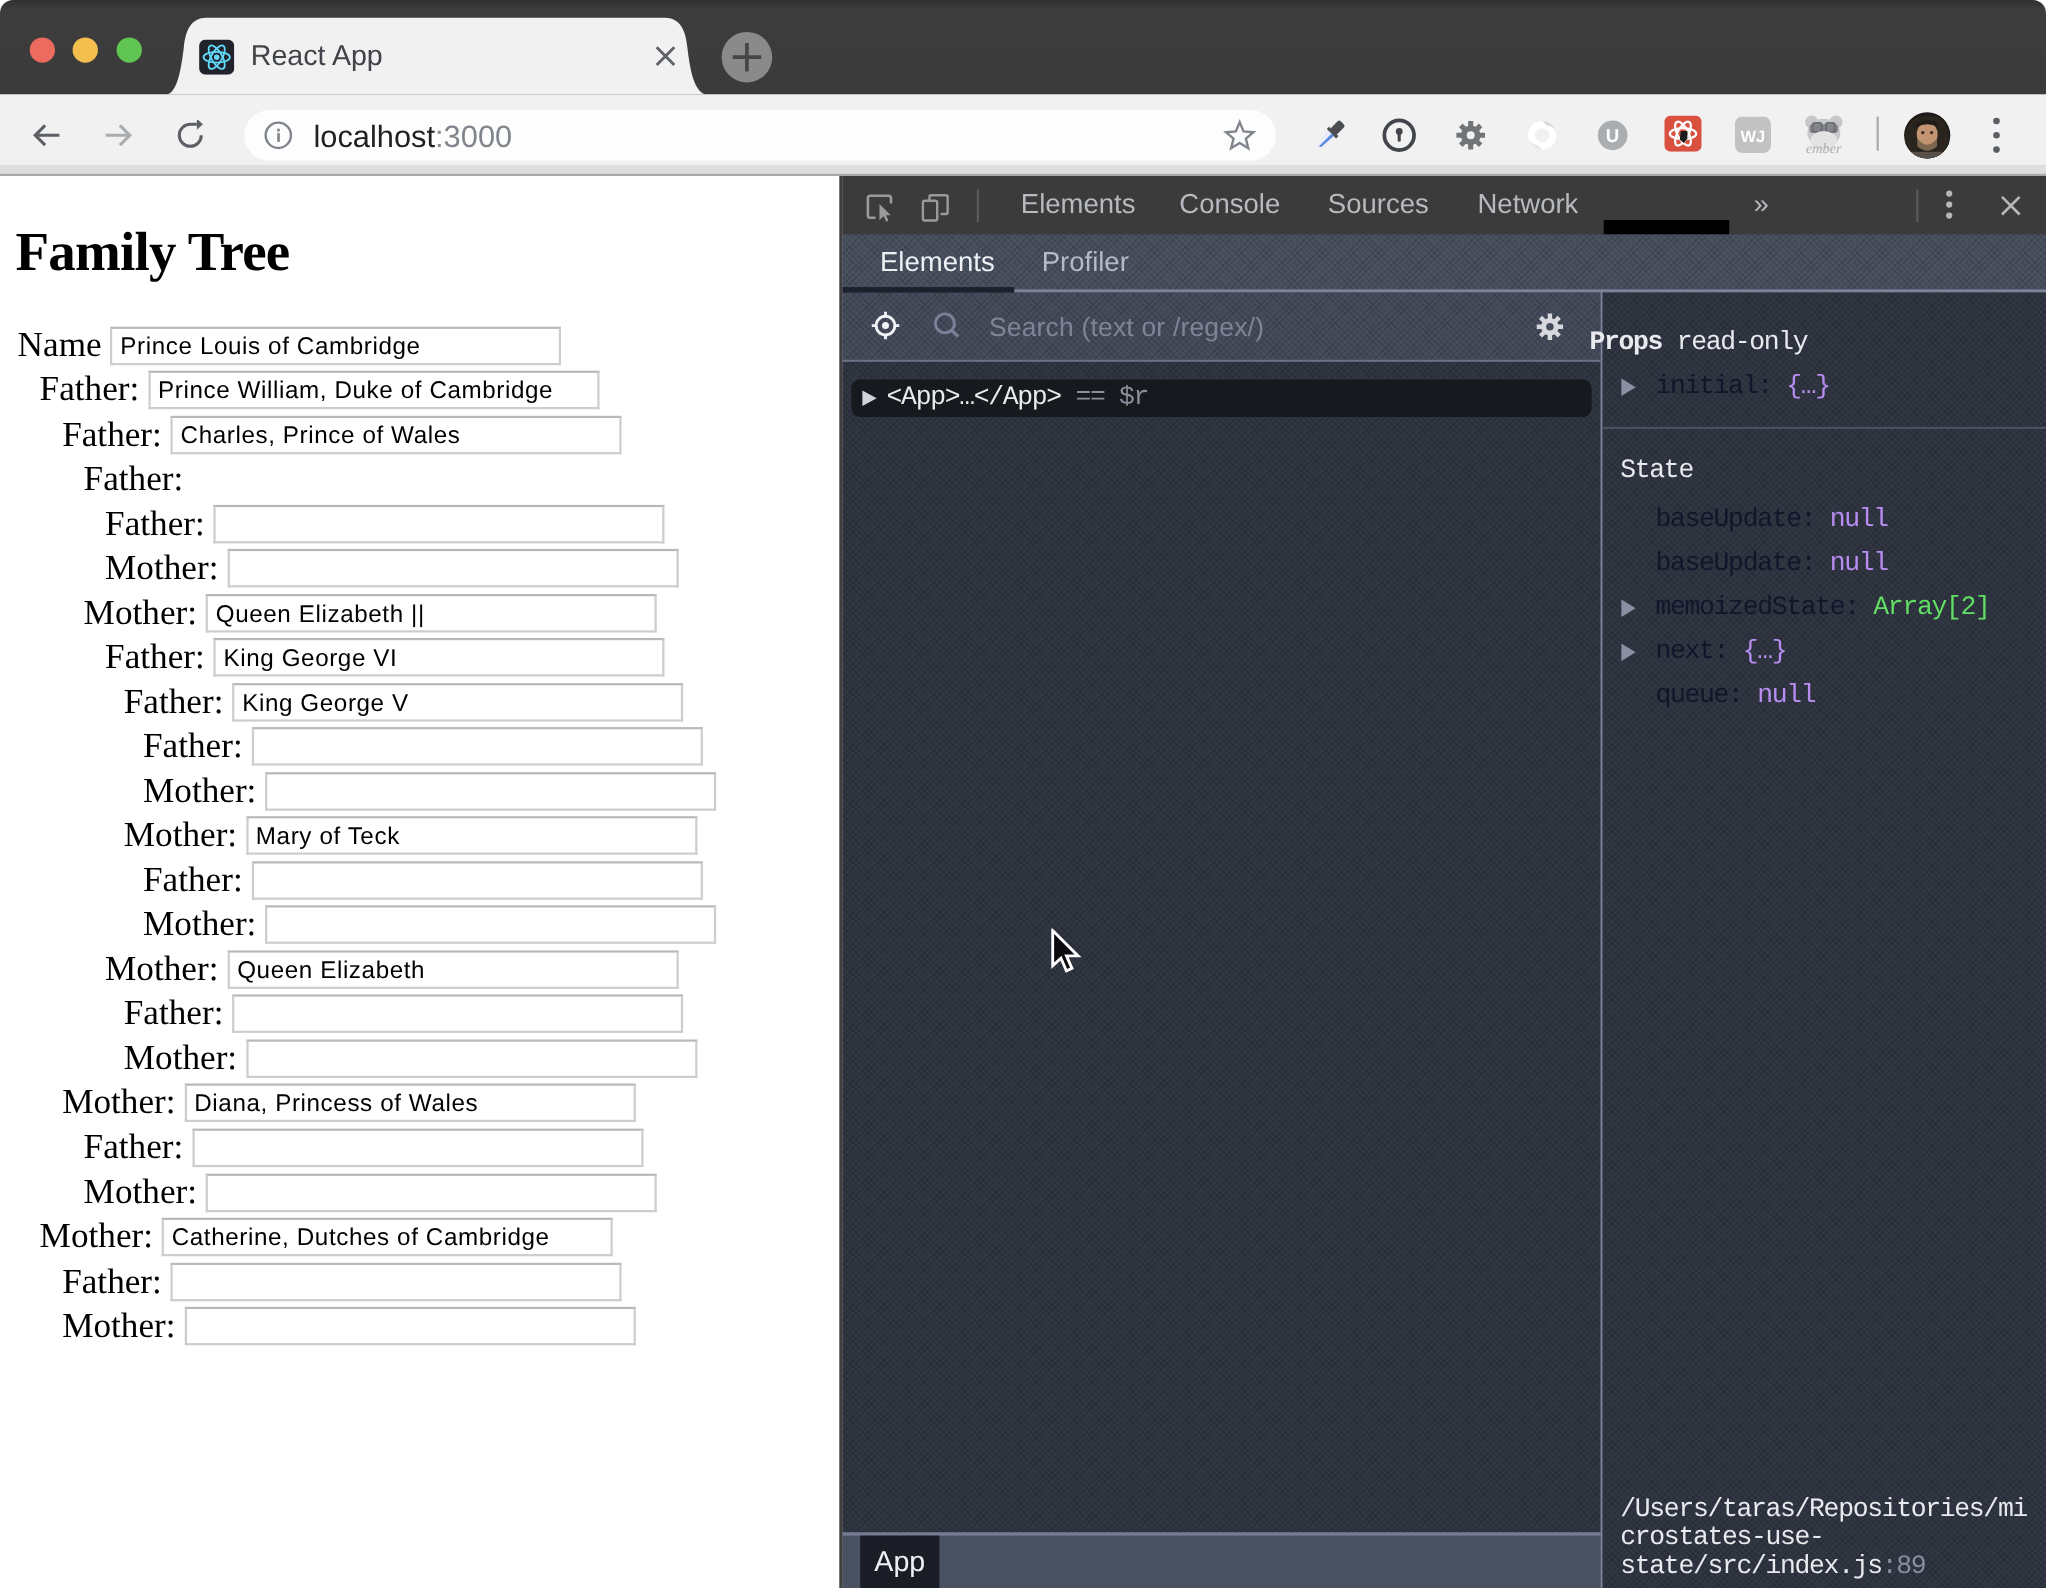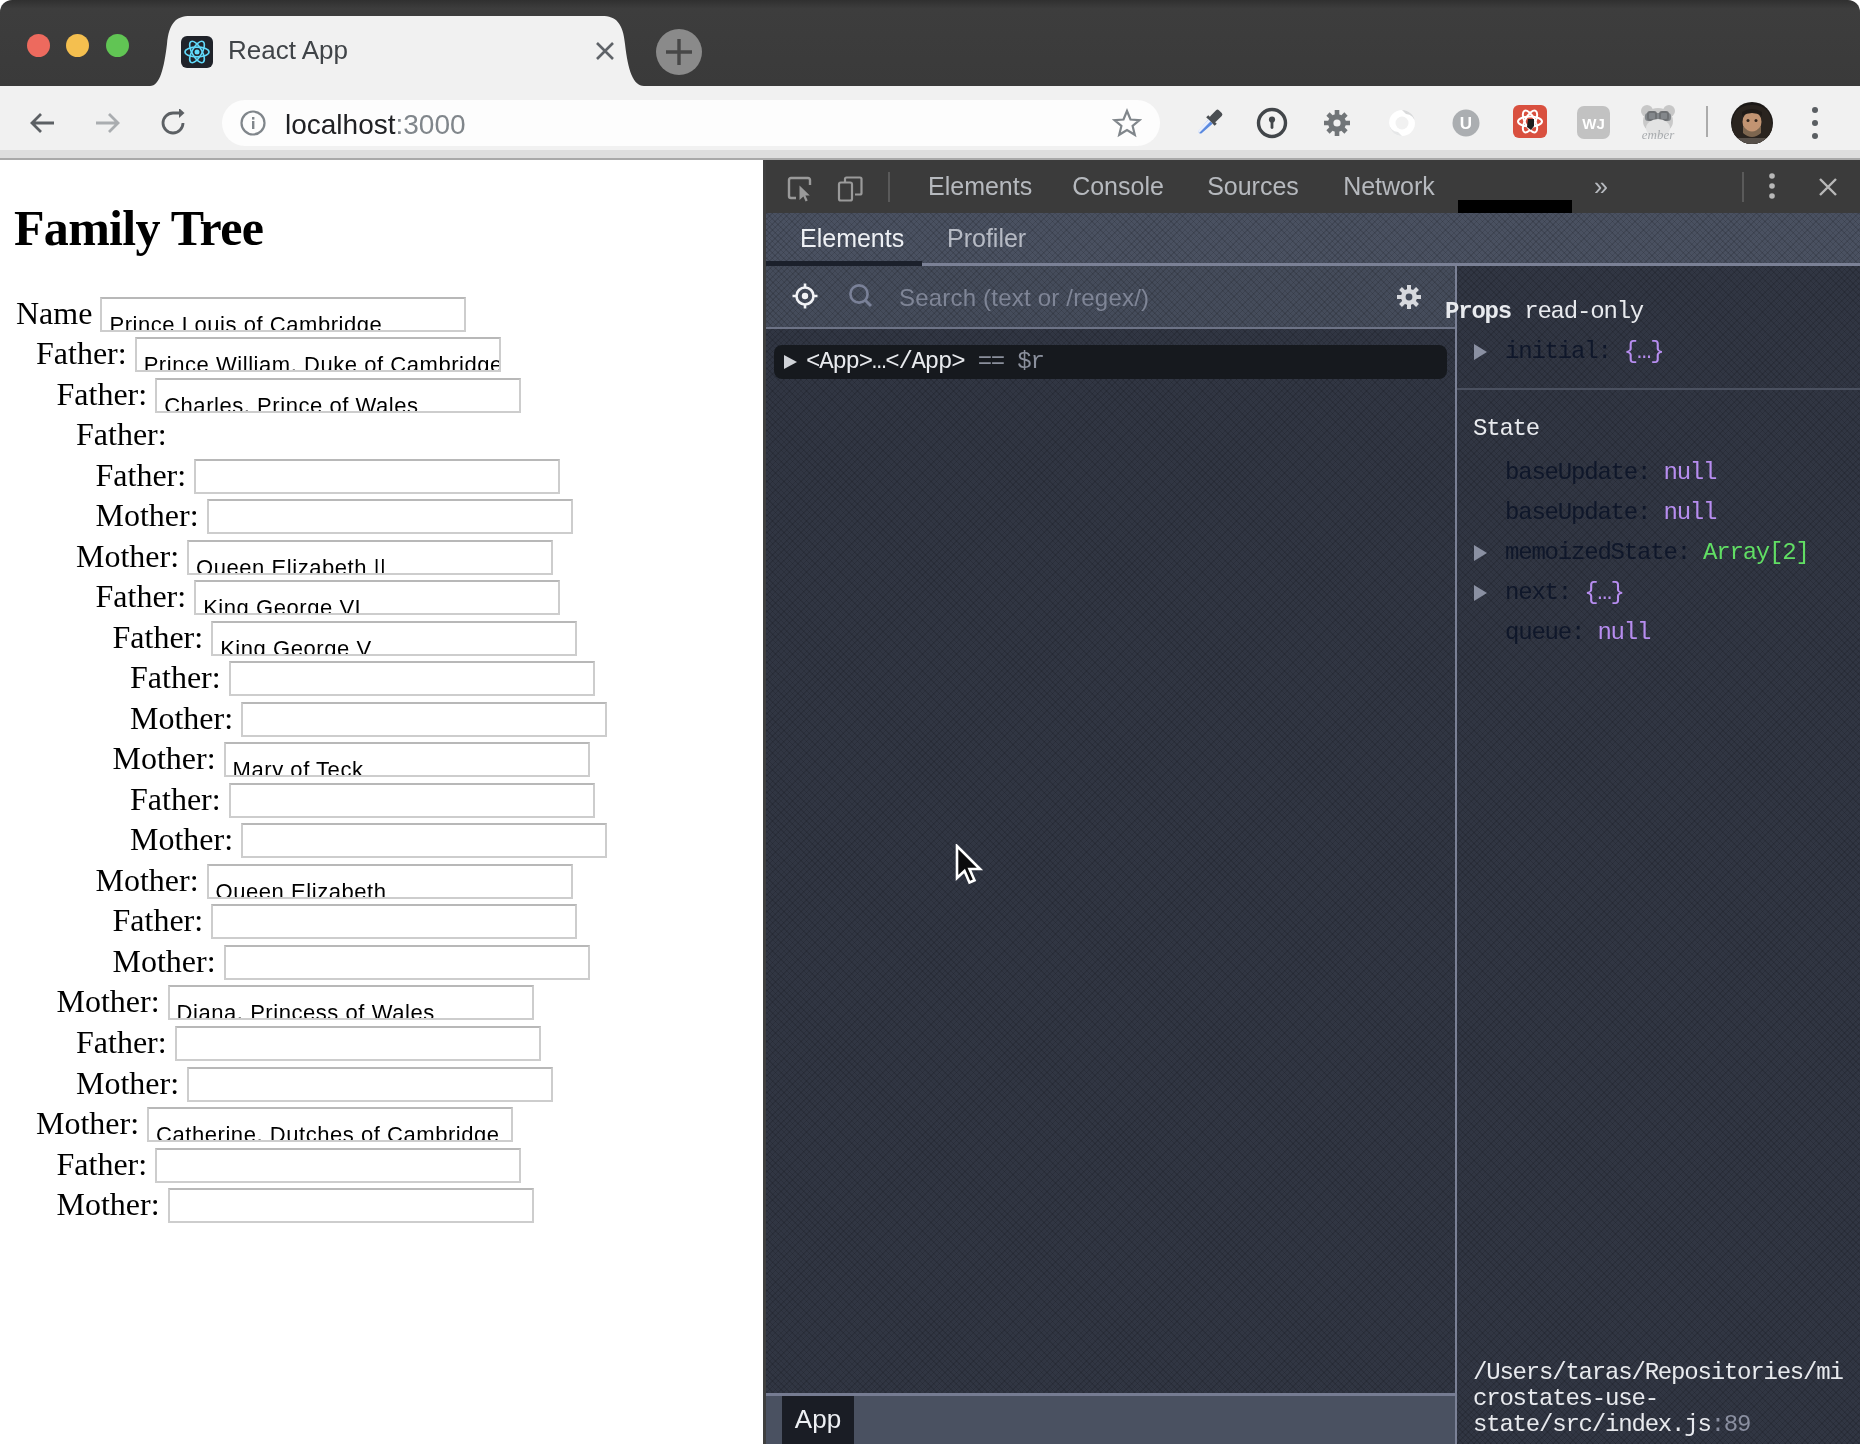--- a/index.html
+++ b/index.html
@@ -23,22 +23,22 @@
 #urltext { position:absolute; left:285px; top:109px; font-size:28px; color:#202124; letter-spacing:0; }
 #urltext .port { color:#80868b; }
 .vsep { position:absolute; width:2px; background:#c7c7c7; }
 
 
 #page { position:absolute; left:0; top:160px; width:763px; height:1284px; background:#fff; }
 #page h1 { position:absolute; left:14px; top:42px; font-family:"Liberation Serif",serif;
   font-weight:bold; font-size:50px; line-height:52px; letter-spacing:-0.7px; color:#000; }
 .frow { position:absolute; white-space:nowrap; display:flex; align-items:flex-start; }
 .flab { font-family:"Liberation Serif",serif; font-size:32px; line-height:33px; color:#000; margin-right:8px; }
-.fin { display:inline-block; width:366px; height:35px; border:2px solid #cdcdcd; border-top-color:#b8b8b8;
-  background:#fff; font-size:22px; letter-spacing:0.55px; line-height:30px; padding-left:7px; padding-top:11px; overflow:hidden; color:#000; }
+.fin { display:inline-block; width:410px; height:35px; border:2px solid #cdcdcd; border-top-color:#b8b8b8;
+  background:#fff; font-size:22px; letter-spacing:0.55px; line-height:30px; padding-left:7px; padding-top:1px; overflow:hidden; color:#000; }
 
 
 #dt { position:absolute; left:766px; top:160px; width:1094px; height:1284px; background:#313643; }
 #dtline { position:absolute; left:763px; top:160px; width:3px; height:1284px; background:#3f3f3f; }
 .hatch { background-image:
   repeating-linear-gradient(45deg, rgba(0,0,0,0.12) 0 1px, transparent 1px 4px),
   repeating-linear-gradient(135deg, rgba(0,0,0,0.12) 0 1px, transparent 1px 4px) !important; }
 
 #dtbar { position:absolute; left:766px; top:160px; width:1094px; height:53px; background:#3b3b3b; }
 #dtbar .tabt { position:absolute; top:0; height:53px; line-height:53px; font-size:25px; color:#b6b9be; text-align:center; }

